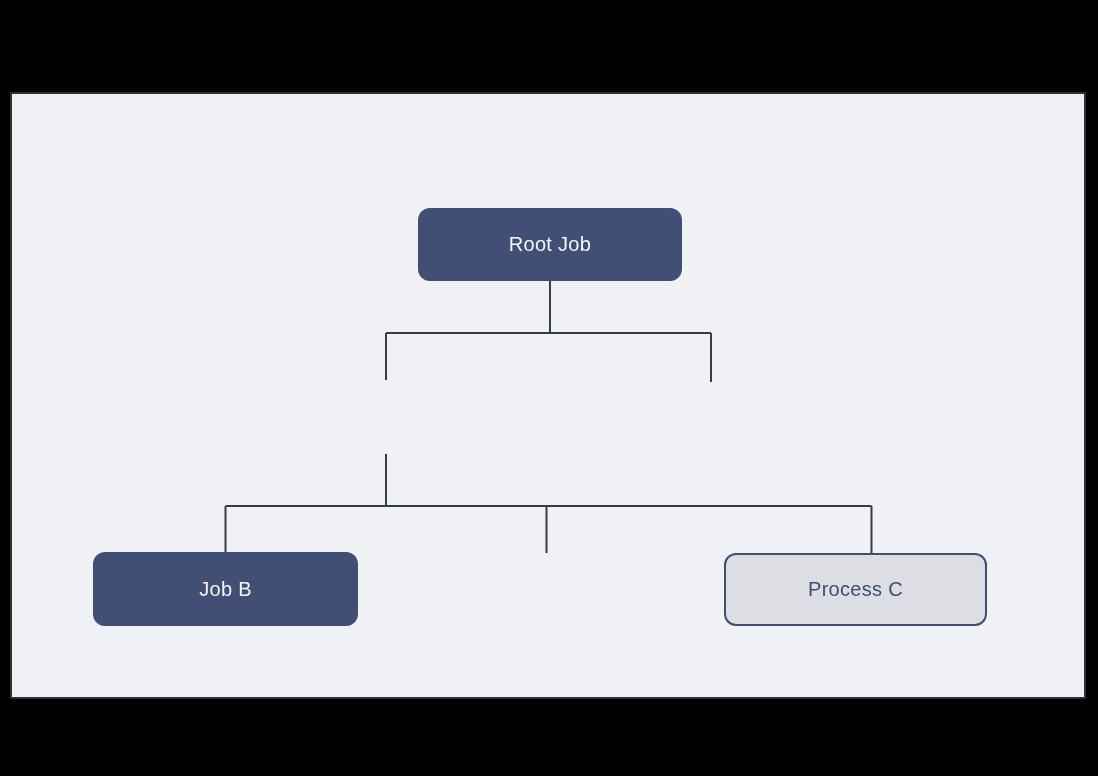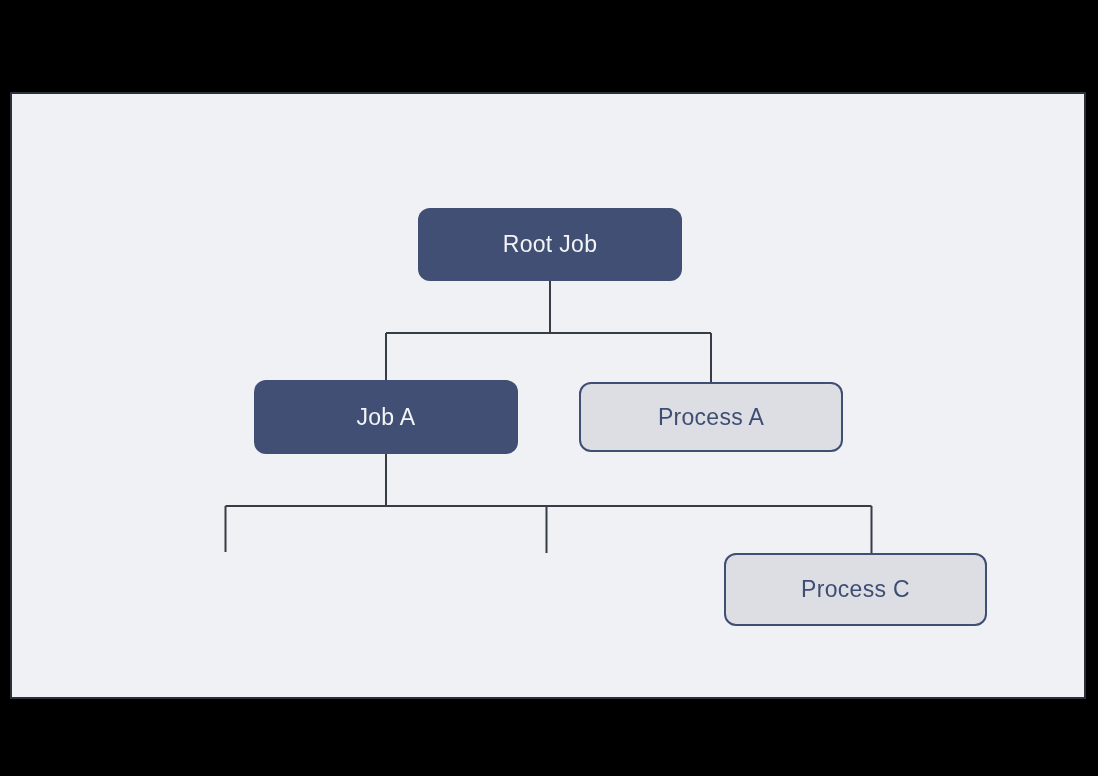--- a/index.html
+++ b/index.html
@@ -38,21 +38,21 @@
     fill:none;
     stroke:var(--connector);
     stroke-width:2;
   }
   .node{
     position:absolute;
     display:flex;
     align-items:center;
     justify-content:center;
     border-radius:12px;
-    font-size:23px;
+    font-size:20px;
     font-weight:500;
     letter-spacing:.3px;
   }
   .node.job{
     background:var(--job-fill);
     color:var(--job-text);
   }
   .node.process{
     background:var(--process-fill);
     color:var(--process-text);
@@ -73,27 +73,24 @@
 
   <svg class="connectors" viewBox="0 0 1072 603" xmlns="http://www.w3.org/2000/svg" aria-hidden="true">
     <path d="M538 187 V239 M374 239 H699 M374 239 V286 M699 239 V288"></path>
     <path d="M374 360 V412 M213.5 412 H859.5 M213.5 412 V458 M534.5 412 V459 M859.5 412 V459"></path>
   </svg>
 
   <div class="node job n-root">
     <span>Root Job</span>
   </div>
 
-  <div class="node job n-job-a">
-    <span>Job A</span>
+
+
+  <div class="node job n-job-b">
+    <span>Job B</span>
   </div>
-
-  <div class="node process n-process-a">
-    <span>Process A</span>
-  </div>
-
 
 
   <div class="node process n-process-c">
     <span>Process C</span>
   </div>
 
 </div>
 
 </body></html>

